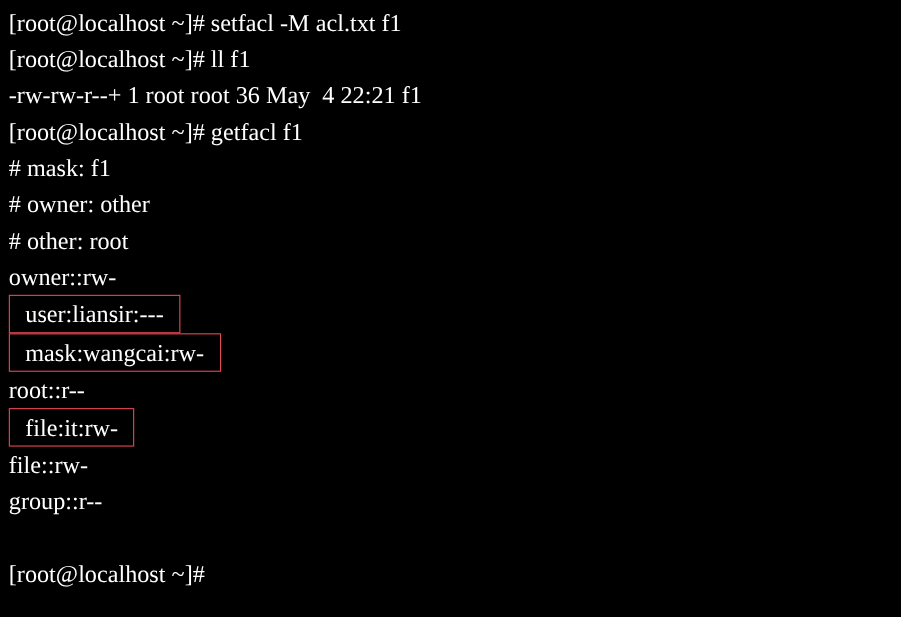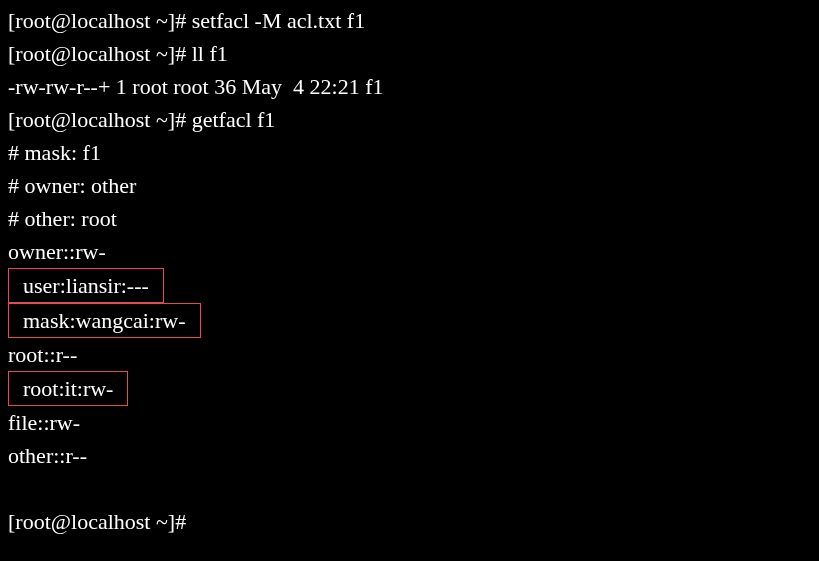--- a/index.html
+++ b/index.html
@@ -36,17 +36,17 @@
 <div class="line"><span>[root@localhost ~]# </span><span>ll f1</span></div>
 <div class="line">-rw-rw-r--+ 1 root root 36 May  4 22:21 f1</div>
 <div class="line"><span>[root@localhost ~]# </span><span>getfacl f1</span></div>
 <div class="line"># mask: f1</div>
 <div class="line"># owner: other</div>
 <div class="line"># other: root</div>
 <div class="line">owner::rw-</div>
 <div class="line"><span class="highlight-box">user:liansir:---</span></div>
 <div class="line"><span class="highlight-box">mask:wangcai:rw-</span></div>
 <div class="line">root::r--</div>
-<div class="line"><span class="highlight-box">root:it:rw-</span></div>
+<div class="line"><span class="highlight-box">file:it:rw-</span></div>
 <div class="line">file::rw-</div>
-<div class="line">other::r--</div>
+<div class="line">group::r--</div>
 <div class="line"> </div>
 <div class="line"><span>[root@localhost ~]# </span></div>
 
 </body></html>

